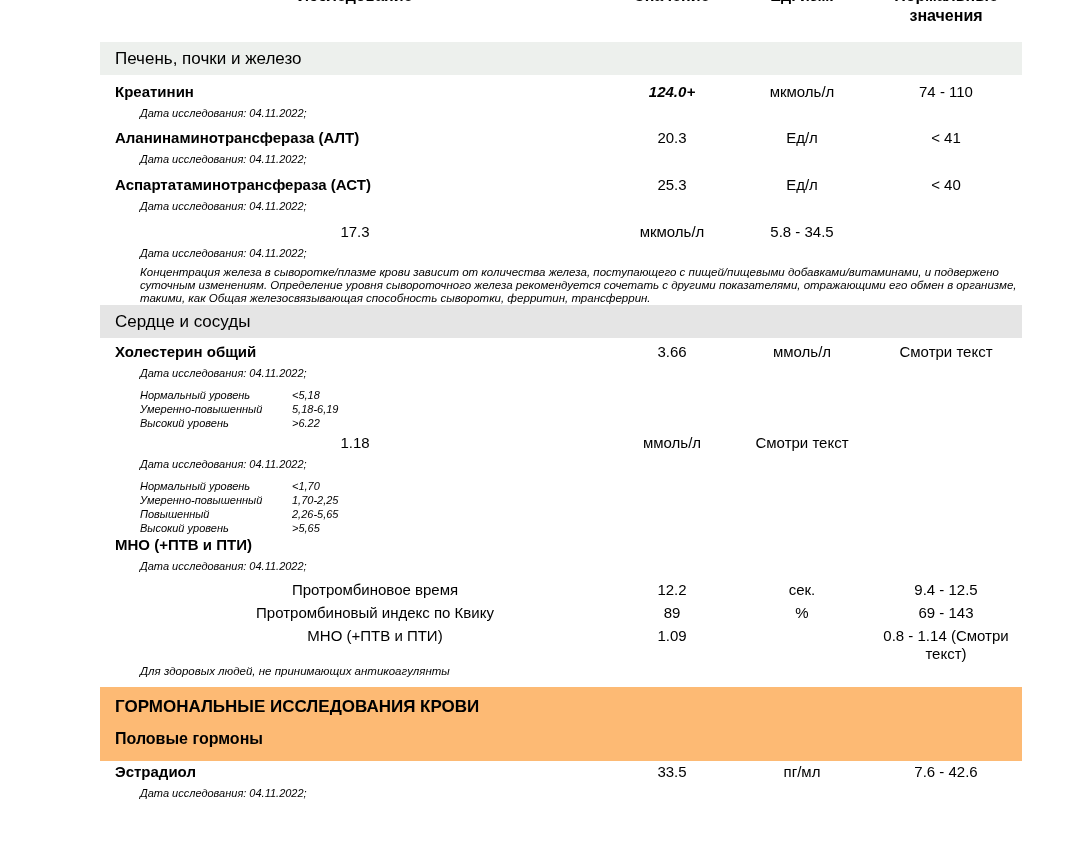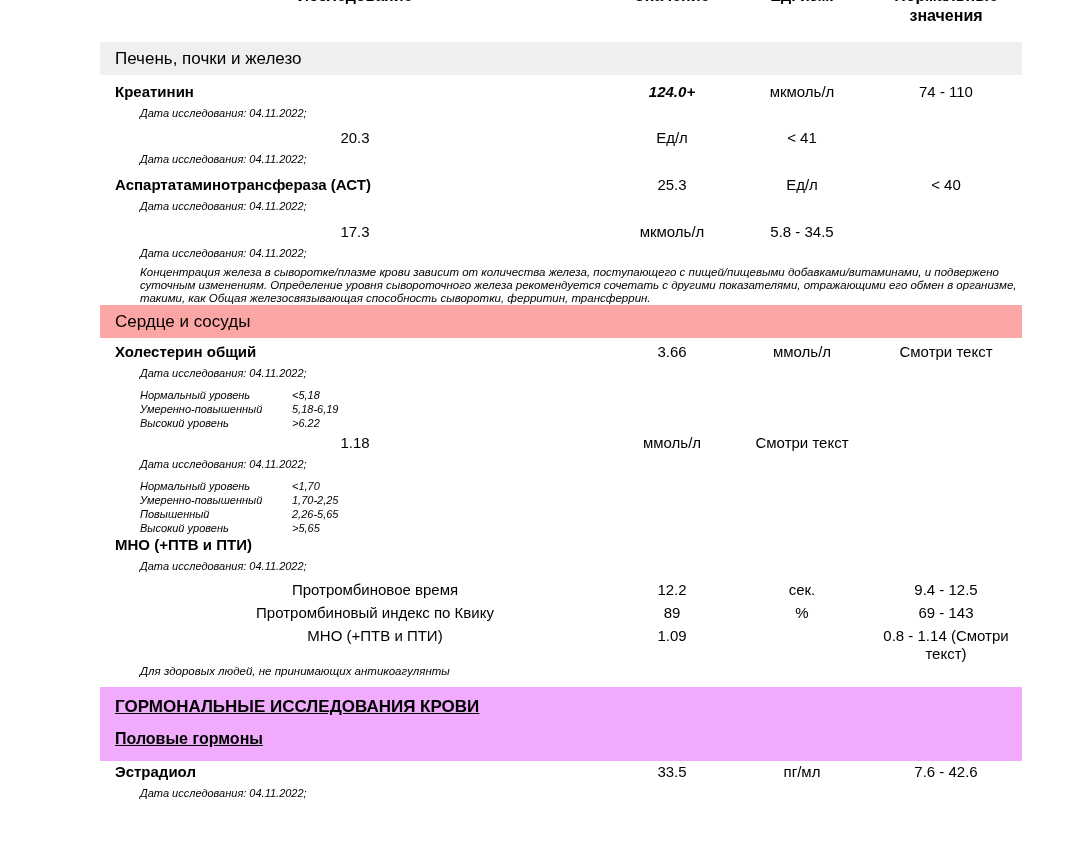--- a/index.html
+++ b/index.html
@@ -106,20 +106,21 @@
 
   <div class="trow mt8">
     <div class="name">Креатинин</div>
     <div class="val flag">124.0+</div>
     <div class="unit">мкмоль/л</div>
     <div class="norm">74 - 110</div>
   </div>
   <div class="date">Дата исследования: 04.11.2022;</div>
 
   <div class="trow mt10">
+    <div class="name">Аланинаминотрансфераза (АЛТ)</div>
     <div class="val">20.3</div>
     <div class="unit">Ед/л</div>
     <div class="norm">&lt; 41</div>
   </div>
   <div class="date">Дата исследования: 04.11.2022;</div>
 
   <div class="trow mt11">
     <div class="name">Аспартатаминотрансфераза (АСТ)</div>
     <div class="val">25.3</div>
     <div class="unit">Ед/л</div>
@@ -129,21 +130,21 @@
 
   <div class="trow mt11">
     <div class="val">17.3</div>
     <div class="unit">мкмоль/л</div>
     <div class="norm">5.8 - 34.5</div>
   </div>
   <div class="date">Дата исследования: 04.11.2022;</div>
 
   <div class="note wide">Концентрация железа в сыворотке/плазме крови зависит от количества железа, поступающего с пищей/пищевыми добавками/витаминами, и подвержено суточным изменениям. Определение уровня сывороточного железа рекомендуется сочетать с другими показателями, отражающими его обмен в организме, такими, как Общая железосвязывающая способность сыворотки, ферритин, трансферрин.</div>
 
-  <div class="band mt0" style="background: #fca5a5;">
+  <div class="band mt0" style="background: #e5e5e5;">
     <span>Сердце и сосуды</span>
   </div>
 
   <div class="trow mt5">
     <div class="name">Холестерин общий</div>
     <div class="val">3.66</div>
     <div class="unit">ммоль/л</div>
     <div class="norm">Смотри текст</div>
   </div>
   <div class="date">Дата исследования: 04.11.2022;</div>
@@ -208,21 +209,21 @@
     <div class="norm">69 - 143</div>
   </div>
   <div class="trow sub mt5">
     <div class="name">МНО (+ПТВ и ПТИ)</div>
     <div class="val">1.09</div>
     <div class="unit"></div>
     <div class="norm">0.8 - 1.14 (Смотри текст)</div>
   </div>
   <div class="note mt2">Для здоровых людей, не принимающих антикоагулянты</div>
 
-  <div class="band-group mt9" style="background: #f0abfc; text-decoration: underline;">
+  <div class="band-group mt9" style="background: #fdba74;">
     <div class="g-title">ГОРМОНАЛЬНЫЕ ИССЛЕДОВАНИЯ КРОВИ</div>
     <div class="g-sub">Половые гормоны</div>
   </div>
 
   <div class="trow mt2">
     <div class="name">Эстрадиол</div>
     <div class="val">33.5</div>
     <div class="unit">пг/мл</div>
     <div class="norm">7.6 - 42.6</div>
   </div>

